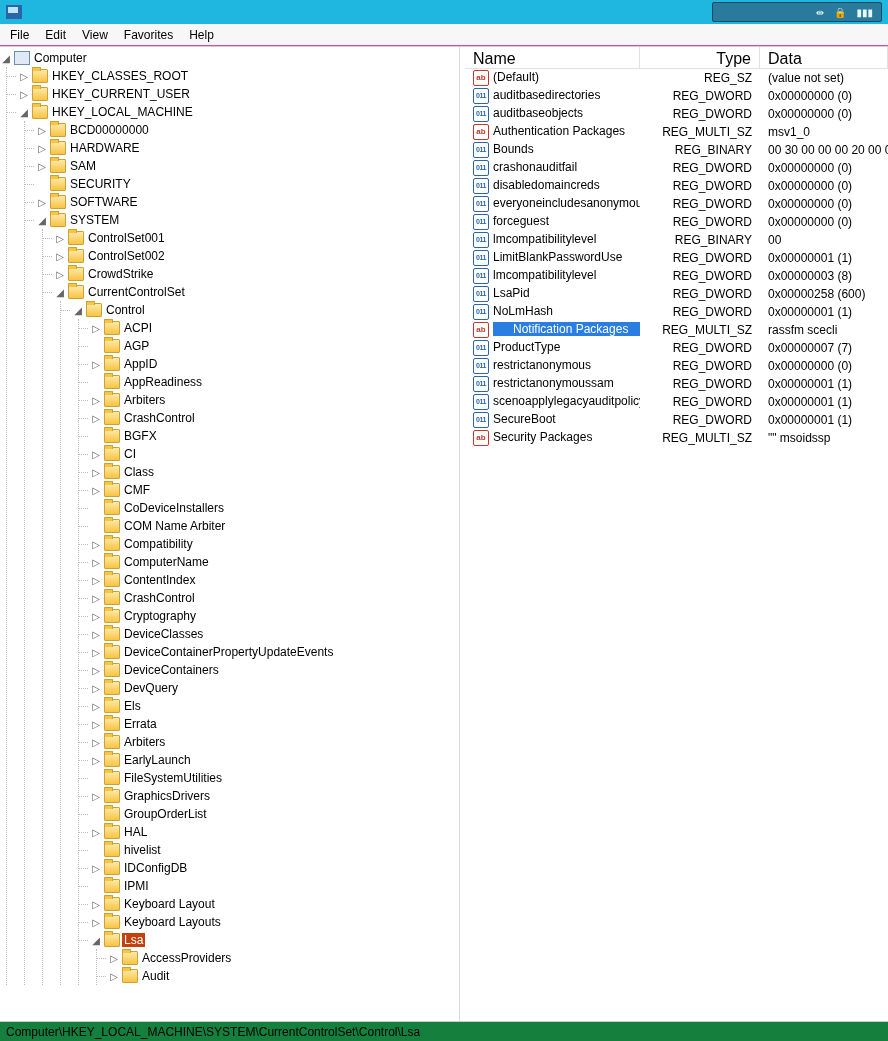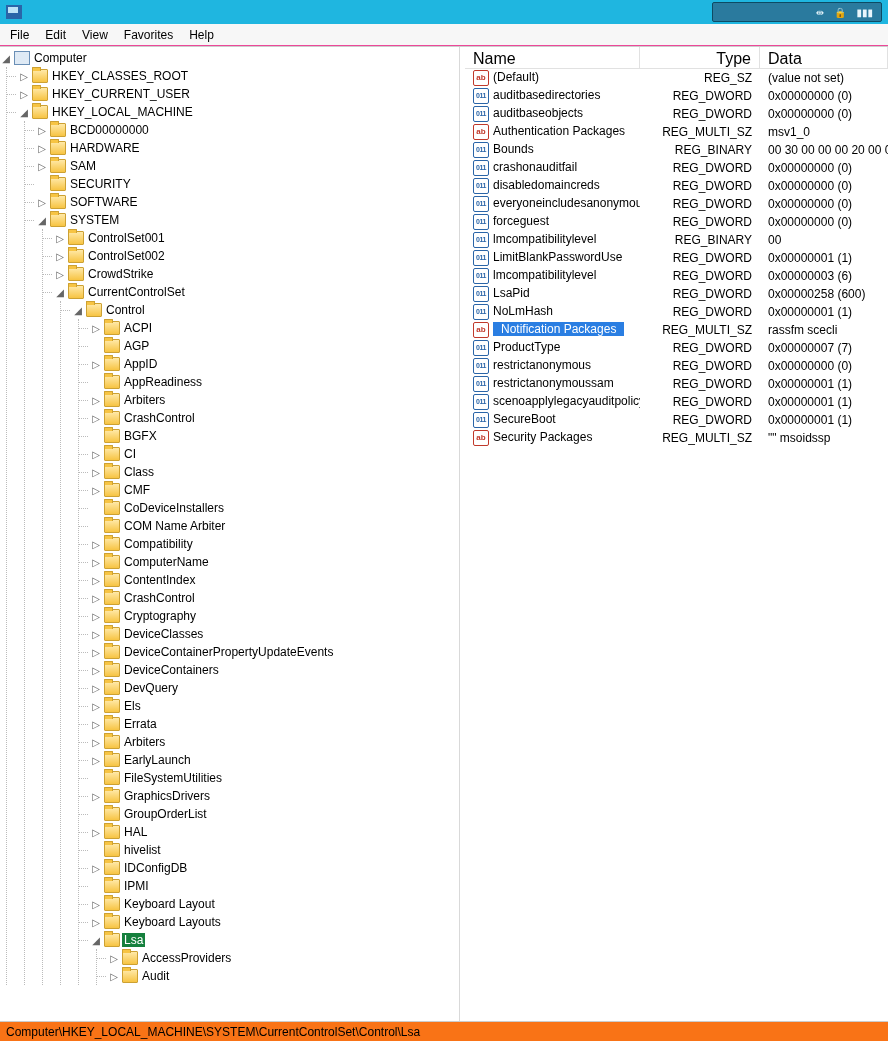--- a/index.html
+++ b/index.html
@@ -14,43 +14,43 @@
   .left { width: 460px; border-right: 1px solid #d9d9d9; overflow-y: auto; overflow-x: auto; padding: 2px 0 2px 0; position:relative; }
   .splitter { width: 5px; cursor: col-resize; }
   .right { flex: 1; display: flex; flex-direction: column; overflow: hidden; }
   .list-header { height: 22px; display: flex; border-bottom: 1px solid #e1e1e1; }
   .list-header .col { padding: 3px 8px; border-right: 1px solid #e1e1e1; font-size: 16px; color: #000; }
   .col-name { width: 175px; }
   .col-type { width: 120px; text-align: right; }
   .col-data { flex: 1; }
   .list-body { flex: 1; overflow: auto; }
   .row { height: 18px; display: flex; align-items: center; }
-  .row.selected .cell-name-inner { background: #2a7ee2; color: #fff; padding:0 8px;}
+  .row.selected .cell-name-inner { background: #2a7ee2; color: #fff; padding:0 20px;}
   .row .cell { padding: 0 8px; white-space: nowrap; overflow: hidden; text-overflow: clip; }
   .row .cell.col-name { width: 175px; display:flex; align-items:flex-start; gap:4px; }
   .row .cell.col-type { width: 120px; }
   .row .cell.col-data { flex: 1; }
   .value-icon { width: 16px; height: 16px; flex: none; display:inline-block; position:relative; }
   .value-icon.str::before { content:"ab"; position:absolute; inset:0; background:#fff; border:1px solid #c0392b; color:#c0392b; font-size:8px; font-weight:bold; line-height:14px; text-align:center; border-radius:2px; }
   .value-icon.bin::before { content:"011"; position:absolute; inset:0; background:#fff; border:1px solid #2a65a8; color:#2a65a8; font-size:7px; font-weight:bold; line-height:14px; text-align:center; border-radius:2px; letter-spacing:-0.5px;}
   .tree { list-style: none; padding-left: 0; }
   .tree ul { list-style: none; padding-left: 18px; position:relative;}
   .tree li { position: relative; white-space: nowrap; }
   .node { height: 18px; display: flex; align-items: center; gap: 2px; padding-right: 6px; }
   .expander { width: 12px; height: 12px; flex:none; display:inline-flex; align-items:center; justify-content:center; color:#666; cursor:default; font-size:10px; user-select:none;}
   .expander.none { visibility:hidden; }
   .node-icon { width: 16px; height: 14px; flex:none; display:inline-block; position:relative; }
   .node-icon.folder { background: linear-gradient(#ffe9a8,#f7c443); border:1px solid #cda132; border-radius:1px; }
   .node-icon.folder::before { content:""; position:absolute; top:-3px; left:-1px; width:7px; height:3px; background:#f7c443; border:1px solid #cda132; border-bottom:none; border-radius:1px 1px 0 0;}
   .node-icon.folder-open { background: linear-gradient(#ffe9a8,#f7c443); border:1px solid #cda132; border-radius:1px; }
   .node-icon.folder-open::before { content:""; position:absolute; top:-3px; left:-1px; width:7px; height:3px; background:#f7c443; border:1px solid #cda132; border-bottom:none;}
   .node-icon.computer { background:#dfeaf5; border:1px solid #6a8fb6; }
   .node-label { padding: 0 2px; }
-  .node.selected .node-label { background:#15803d; color:#fff; }
-  .statusbar { height: 20px; border-top: 1px solid #ccc; padding: 2px 6px; font-size: 12px; display:flex; align-items:center; background:#f97316;}
+  .node.selected .node-label { background:#c2410c; color:#fff; }
+  .statusbar { height: 20px; border-top: 1px solid #ccc; padding: 2px 6px; font-size: 12px; display:flex; align-items:center; background:#15803d;}
   
   .tree ul::before { content:""; position:absolute; left:6px; top:0; bottom:0; border-left:1px dotted #bbb;}
   .tree li::before { content:""; position:absolute; left:-12px; top:9px; width:10px; border-top:1px dotted #bbb;}
   .tree > li::before { display:none;}
   
   .left::-webkit-scrollbar, .list-body::-webkit-scrollbar { width:16px; height:16px; }
   .left::-webkit-scrollbar-thumb, .list-body::-webkit-scrollbar-thumb { background:#c6c6c6; border:1px solid #9e9e9e;}
   .left::-webkit-scrollbar-track, .list-body::-webkit-scrollbar-track { background:#f0f0f0;}
 </style>
 </head>
@@ -549,21 +549,21 @@
           </div>
           <div class="cell col-type">REG_DWORD</div>
           <div class="cell col-data">0x00000001 (1)</div>
         </div>
         <div class="row">
           <div class="cell col-name">
             <span class="value-icon bin"></span>
             <span class="cell-name-inner">lmcompatibilitylevel</span>
           </div>
           <div class="cell col-type">REG_DWORD</div>
-          <div class="cell col-data">0x00000003 (6)</div>
+          <div class="cell col-data">0x00000003 (8)</div>
         </div>
         <div class="row">
           <div class="cell col-name">
             <span class="value-icon bin"></span>
             <span class="cell-name-inner">LsaPid</span>
           </div>
           <div class="cell col-type">REG_DWORD</div>
           <div class="cell col-data">0x00000258 (600)</div>
         </div>
         <div class="row">

